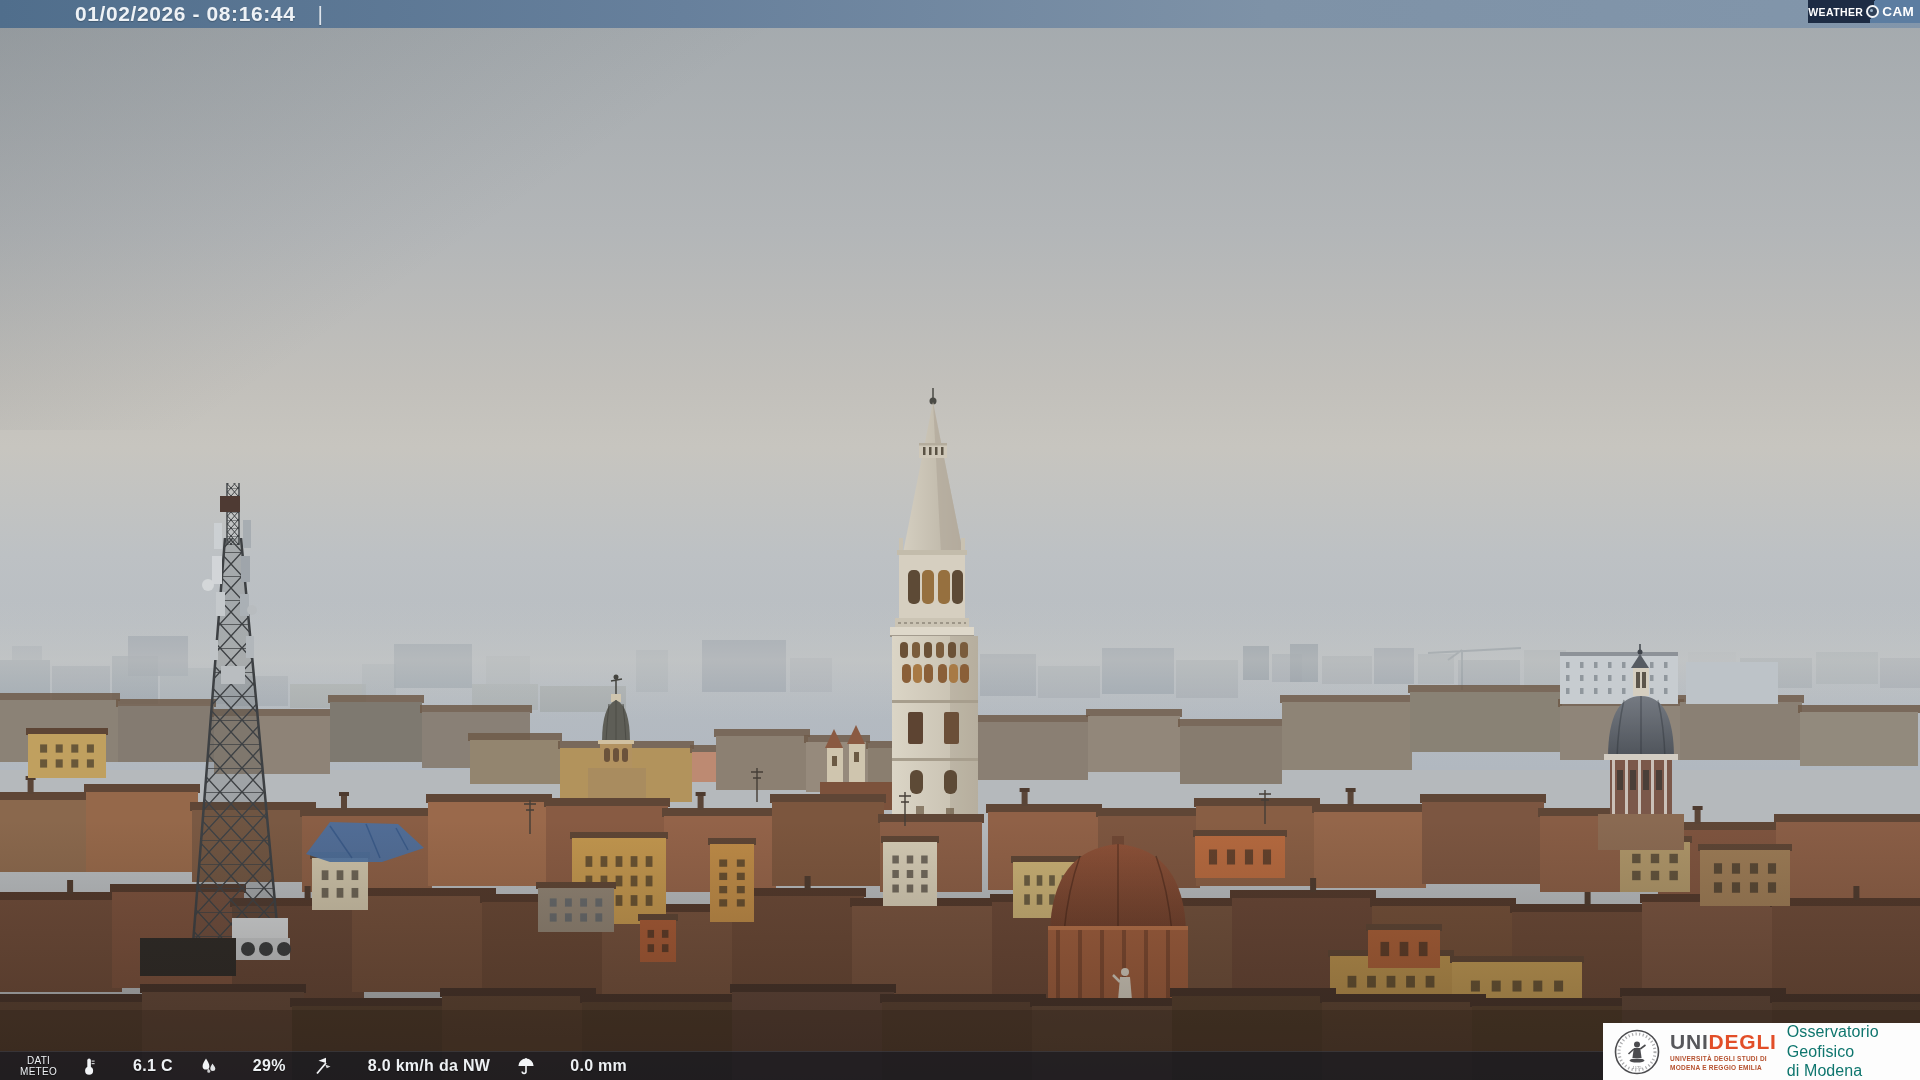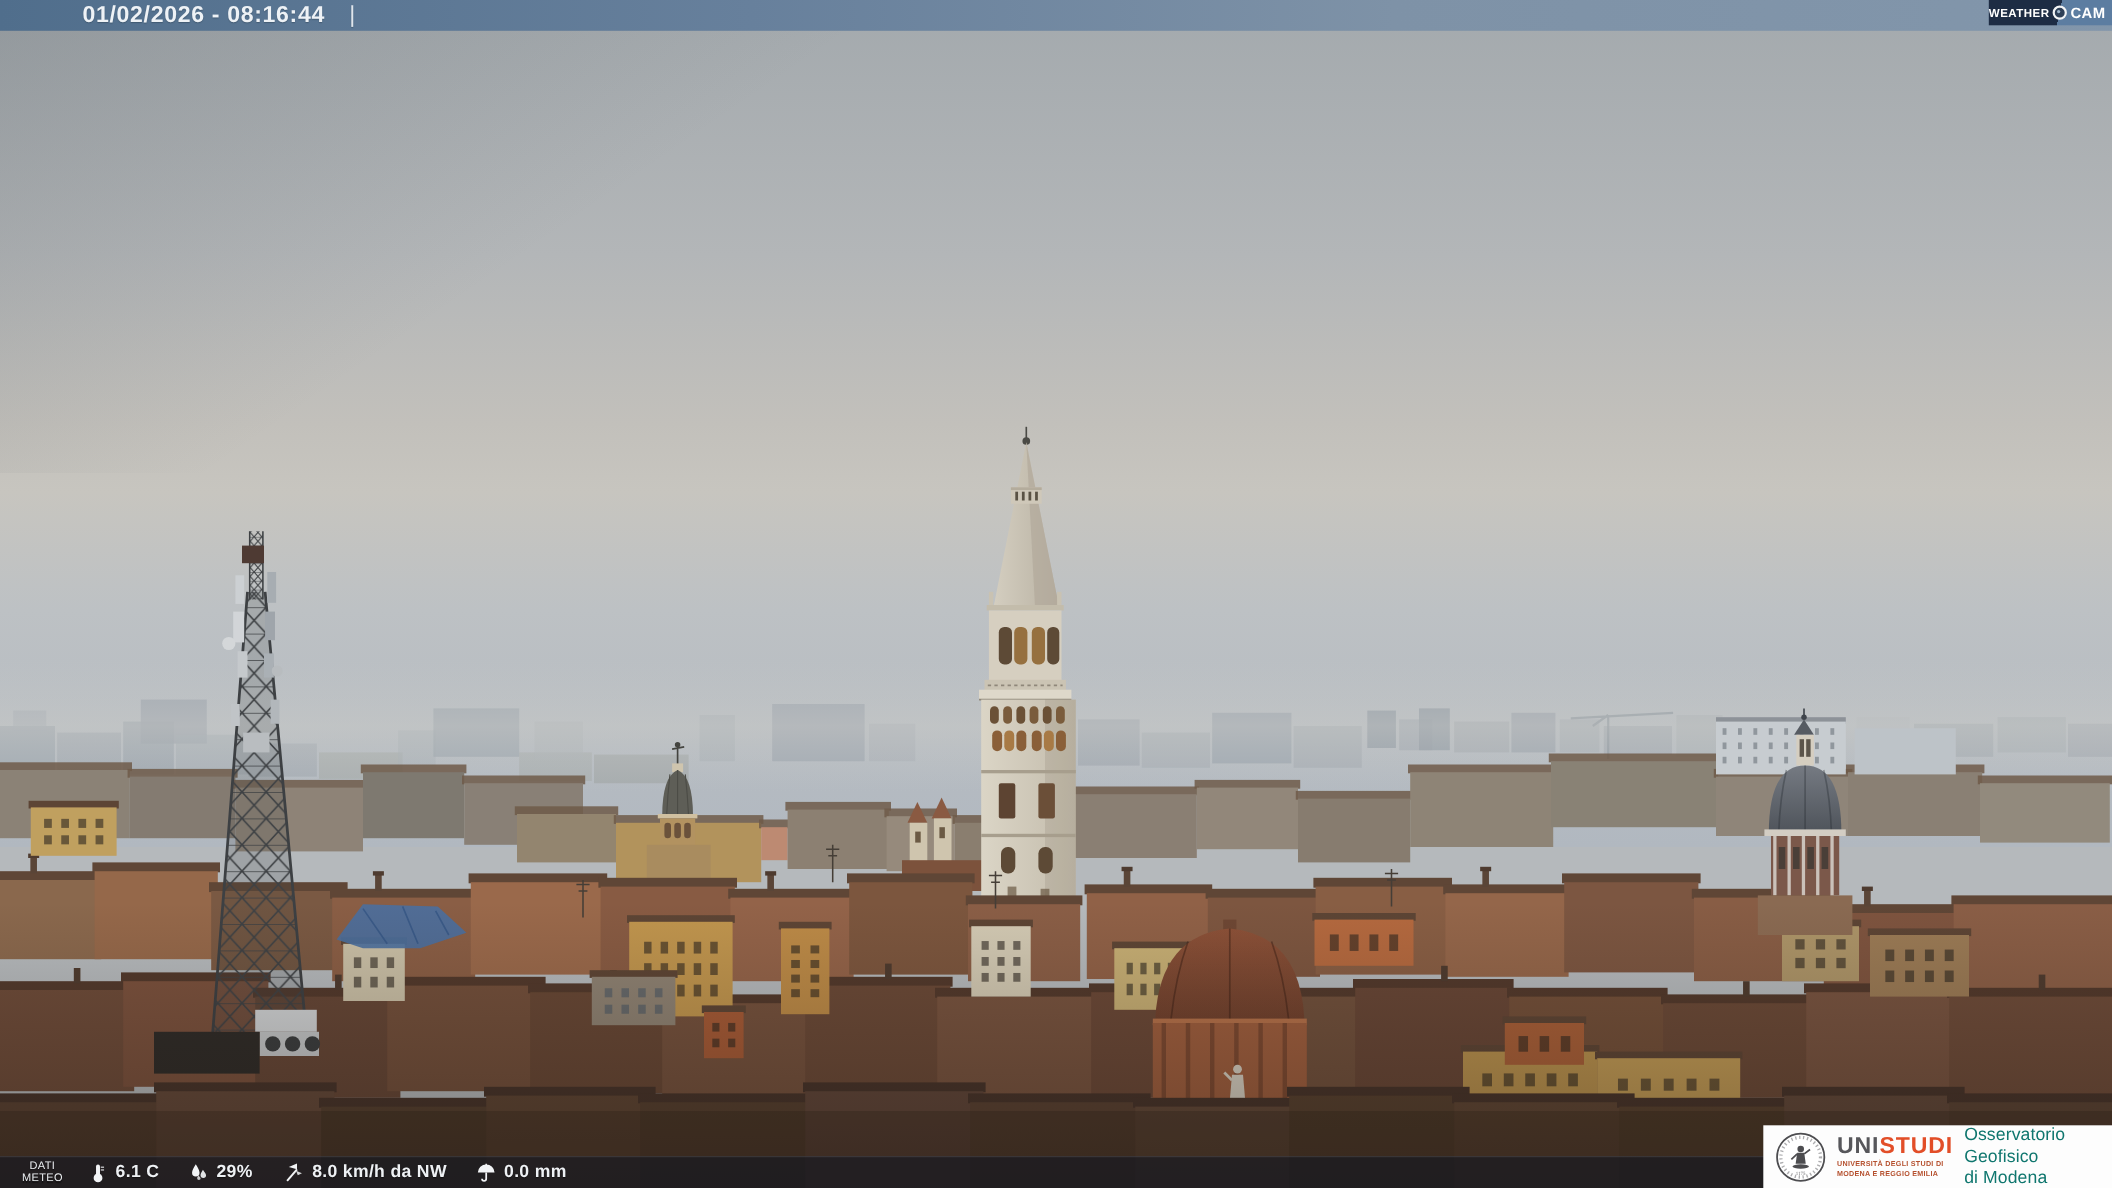--- a/index.html
+++ b/index.html
@@ -11,38 +11,38 @@
   .topbar{position:absolute;left:0;top:0;width:1920px;height:28px;
           background:linear-gradient(90deg,#506e8c,#67809c 35%,#7e92a7 65%,#8296ab);
           display:flex;align-items:center;color:#eef2f6;font-weight:bold;
           font-size:21px;letter-spacing:.6px;text-shadow:0 1px 1px rgba(30,45,60,.35);padding-left:29px;}
   .topbar .ts{margin-left:46px;white-space:nowrap;}
   .topbar .sep{margin:0 22px;opacity:.9;font-weight:normal;}
   .topbar .title{white-space:nowrap;}
 
   .wc-badge{position:absolute;right:0;top:0;height:23px;width:112px;
             background:linear-gradient(102deg,#1d2c44 0 57%,#5c7da1 57%);
-            display:flex;align-items:center;justify-content:space-between;
+            display:flex;align-items:center;justify-content:flex-end;
             padding:0 6px 0 0;box-sizing:border-box;}
   .wc-w{color:#fff;font-size:10.5px;font-weight:bold;letter-spacing:.4px;
         text-transform:uppercase;margin-right:3px;}
   .wc-lens{width:9px;height:9px;border:2.5px solid #f2f4f6;border-radius:50%;
            background:#2e4058;display:inline-block;position:relative;margin-right:3px;flex:none;}
   .wc-lens::after{content:"";position:absolute;left:1.5px;top:1.5px;width:3px;height:3px;
            border-radius:50%;background:#9fb6cc;}
   .wc-c{color:#fff;font-size:13.5px;font-weight:bold;letter-spacing:.3px;
         text-transform:uppercase;}
 
   
   .wbar{position:absolute;left:0;bottom:0;width:1920px;height:28px;
         background:rgba(12,20,34,.52);border-top:1px solid rgba(255,255,255,.10);
         display:flex;align-items:center;color:#eef1f4;}
   .wbar .datilabel{font-size:10px;font-weight:normal;line-height:1.12;text-align:center;
         letter-spacing:.3px;margin:0 22px 0 20px;text-shadow:0 1px 1px rgba(0,0,0,.5);}
-  .reading{display:flex;align-items:center;margin-right:26px;}
+  .reading{display:flex;align-items:center;margin-right:26px;gap:28px;}
   .reading svg{margin-right:6px;}
   .reading .val{font-size:16px;font-weight:bold;letter-spacing:.3px;
         text-shadow:0 1px 1px rgba(0,0,0,.5);white-space:nowrap;}
 
   
   .brandbox{position:absolute;right:0;bottom:0;width:317px;height:57px;background:#fdfdfd;
         display:flex;align-items:center;box-sizing:border-box;padding-left:10px;}
   .seal{flex:none;margin-right:9px;}
   .uni-block{flex:none;margin-right:10px;}
   .uni-acr{font-size:21px;font-weight:bold;letter-spacing:.8px;line-height:1;}
@@ -710,21 +710,21 @@
       <circle cx="24" cy="24" r="21.5" fill="#ffffff" stroke="#4d4d50" stroke-width="1.6"></circle>
       <circle cx="24" cy="24" r="18" fill="none" stroke="#6a6a6e" stroke-width="3" stroke-dasharray="1.2 2.4" opacity=".55"></circle>
       <circle cx="24" cy="16.5" r="3" fill="#4d4d50"></circle>
       <path d="M20.8 20 L27.2 20 L28.6 30 L19.4 30 Z" fill="#4d4d50"></path>
       <path d="M20.8 21 L15.5 26 M27.2 21 L32.5 17" stroke="#4d4d50" stroke-width="1.6" fill="none"></path>
       <ellipse cx="24" cy="32.5" rx="7.5" ry="2" fill="#4d4d50"></ellipse>
       <text x="24" y="40.5" font-size="4.5" text-anchor="middle" fill="#4d4d50" opacity=".8" font-family="Liberation Serif, serif">1175</text>
     </svg>
     <div class="uni-block">
       <div class="uni-acr">
-        <span class="p1">UNI</span><span class="p2">STUDI</span>
+        <span class="p1">UNI</span><span class="p2">DEGLI</span>
       </div>
       <div class="uni-sub">
         <div>UNIVERSITÀ DEGLI STUDI DI</div>
         <div>MODENA E REGGIO EMILIA</div>
       </div>
     </div>
     <div class="obs-block">
       <div>Osservatorio Geofisico</div>
       <div>di Modena</div>
     </div>

